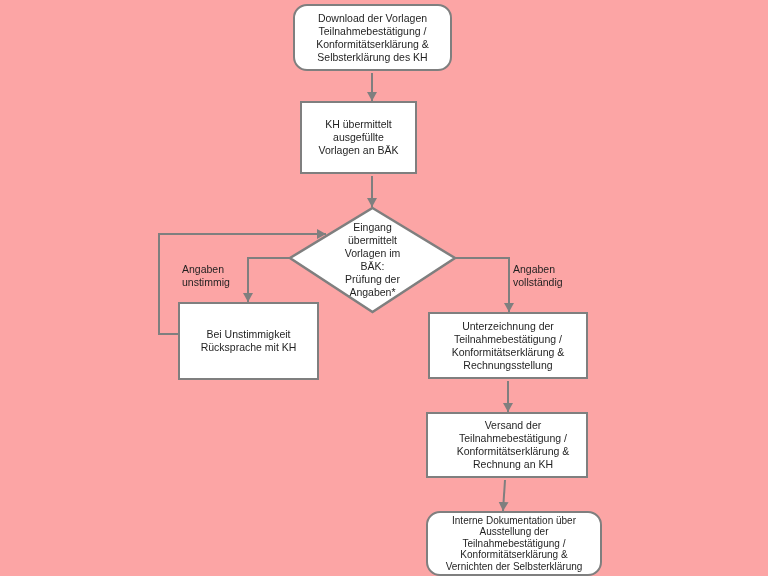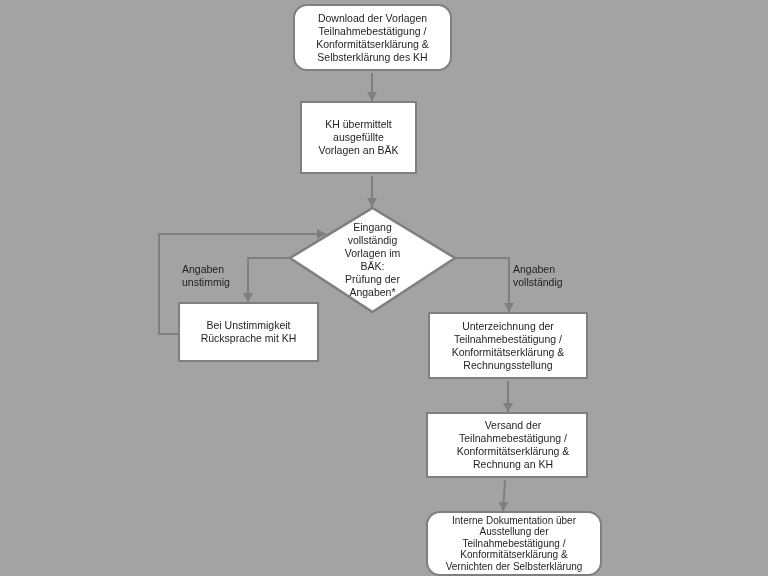--- a/index.html
+++ b/index.html
@@ -1,20 +1,20 @@
 <!DOCTYPE html>
 <html><head>
 <meta charset="utf-8">
 <style>
   html, body { margin: 0; padding: 0; background: #ffffff; }
   .canvas {
     position: relative;
     width: 768px;
     height: 576px;
-    background: #a3a3a3;
+    background: #fca5a5;
     font-family: "Liberation Sans", sans-serif;
     color: #1f1f1f;
     overflow: hidden;
   }
   .connectors {
     position: absolute;
     left: 0; top: 0;
     width: 768px; height: 576px;
   }
   .node {
@@ -28,21 +28,21 @@
     text-align: center;
     white-space: pre-line;
     font-size: 10.5px;
     line-height: 13px;
     color: #1f1f1f;
   }
   .node.rounded { border-width: 2.5px; border-radius: 14px; }
 
   .node-download   { left: 293px; top: 4px;   width: 159px; height: 67px; }
   .node-submit     { left: 300px; top: 101px; width: 117px; height: 73px; }
-  .node-discrepancy{ left: 178px; top: 302px; width: 141px; height: 60px; }
+  .node-discrepancy{ left: 178px; top: 302px; width: 141px; height: 78px; }
   .node-sign       { left: 428px; top: 312px; width: 160px; height: 67px; }
   .node-send       { left: 426px; top: 412px; width: 162px; height: 66px; padding-left: 12px; }
   .node-document   { left: 426px; top: 511px; width: 176px; height: 65px;
                      border-radius: 11px; font-size: 10px; line-height: 11.5px; }
 
   .decision-text {
     position: absolute;
     left: 302px; top: 213px; width: 141px; height: 94px;
     display: flex; align-items: center; justify-content: center;
     text-align: center;
@@ -99,21 +99,21 @@
 
   <div class="node rounded node-download">Download der Vorlagen
 Teilnahmebestätigung /
 Konformitätserklärung &amp;
 Selbsterklärung des KH</div>
 
   <div class="node node-submit">KH übermittelt ausgefüllte
 Vorlagen an BÄK</div>
 
   <div class="decision-text">Eingang
-vollständig
+übermittelt
 Vorlagen im
 BÄK:
 Prüfung der
 Angaben*</div>
 
   <div class="edge-label edge-label-no">Angaben
 unstimmig</div>
 
   <div class="edge-label edge-label-yes">Angaben
 vollständig</div>

